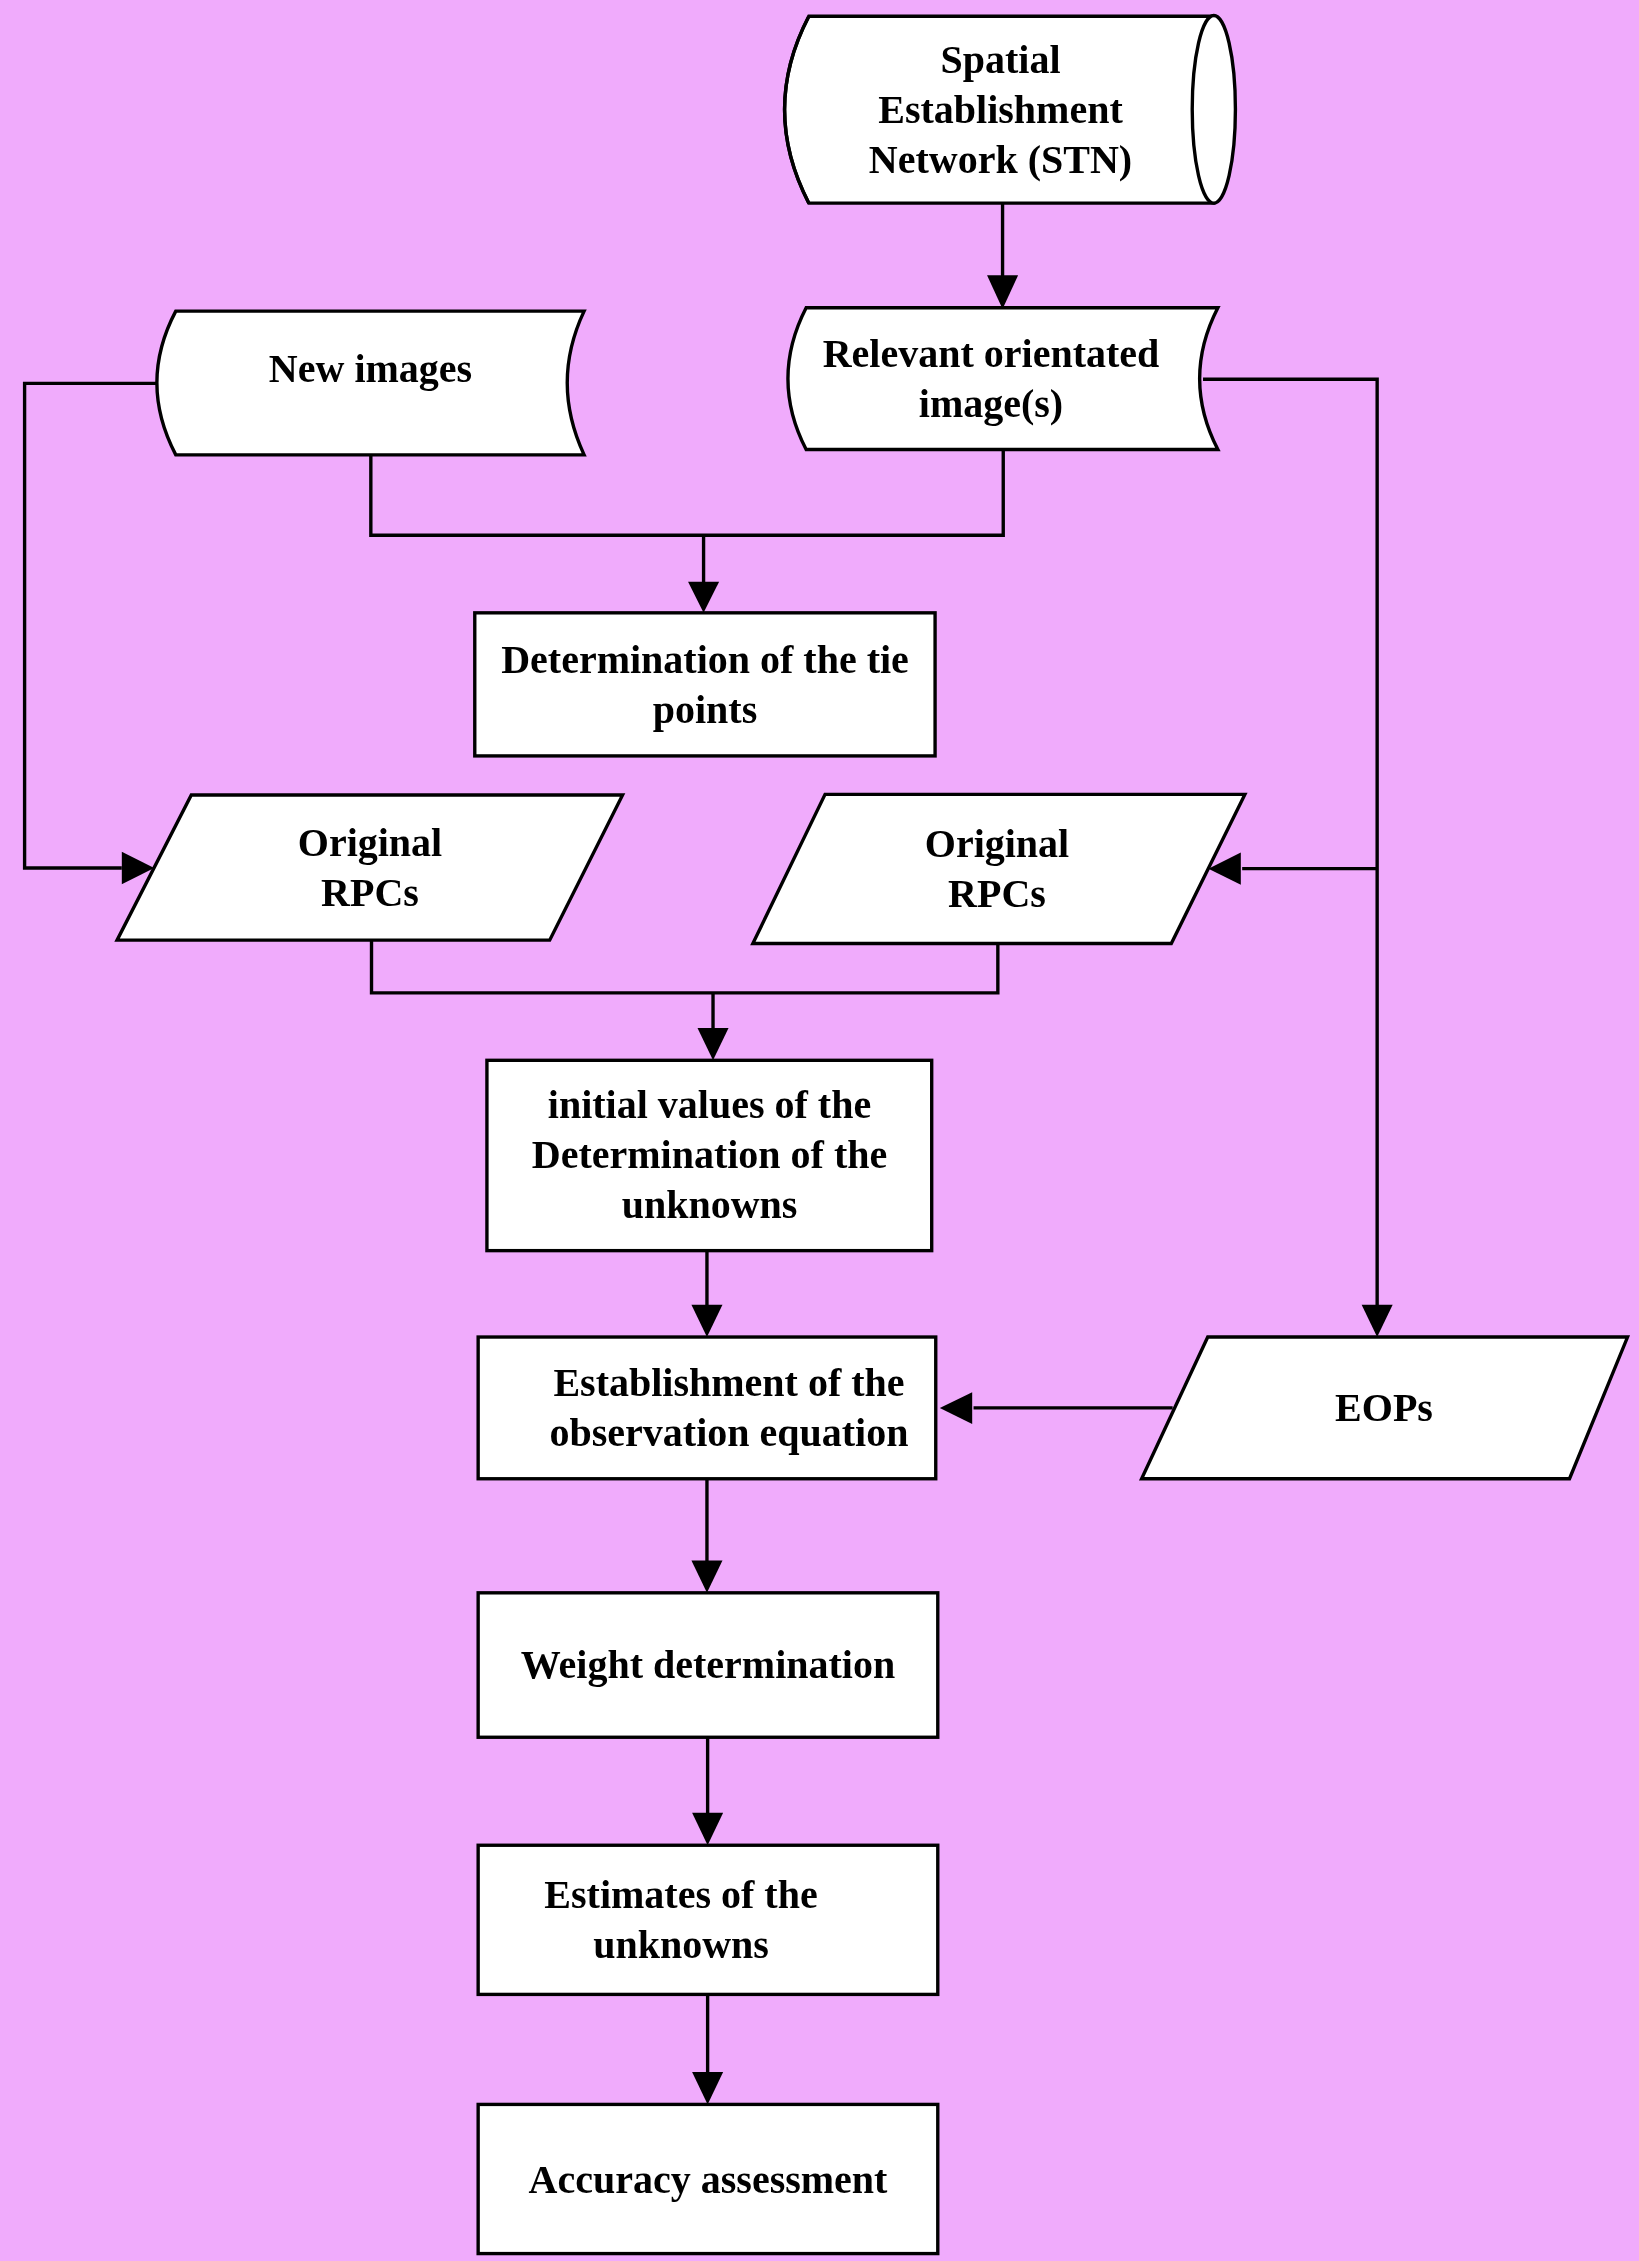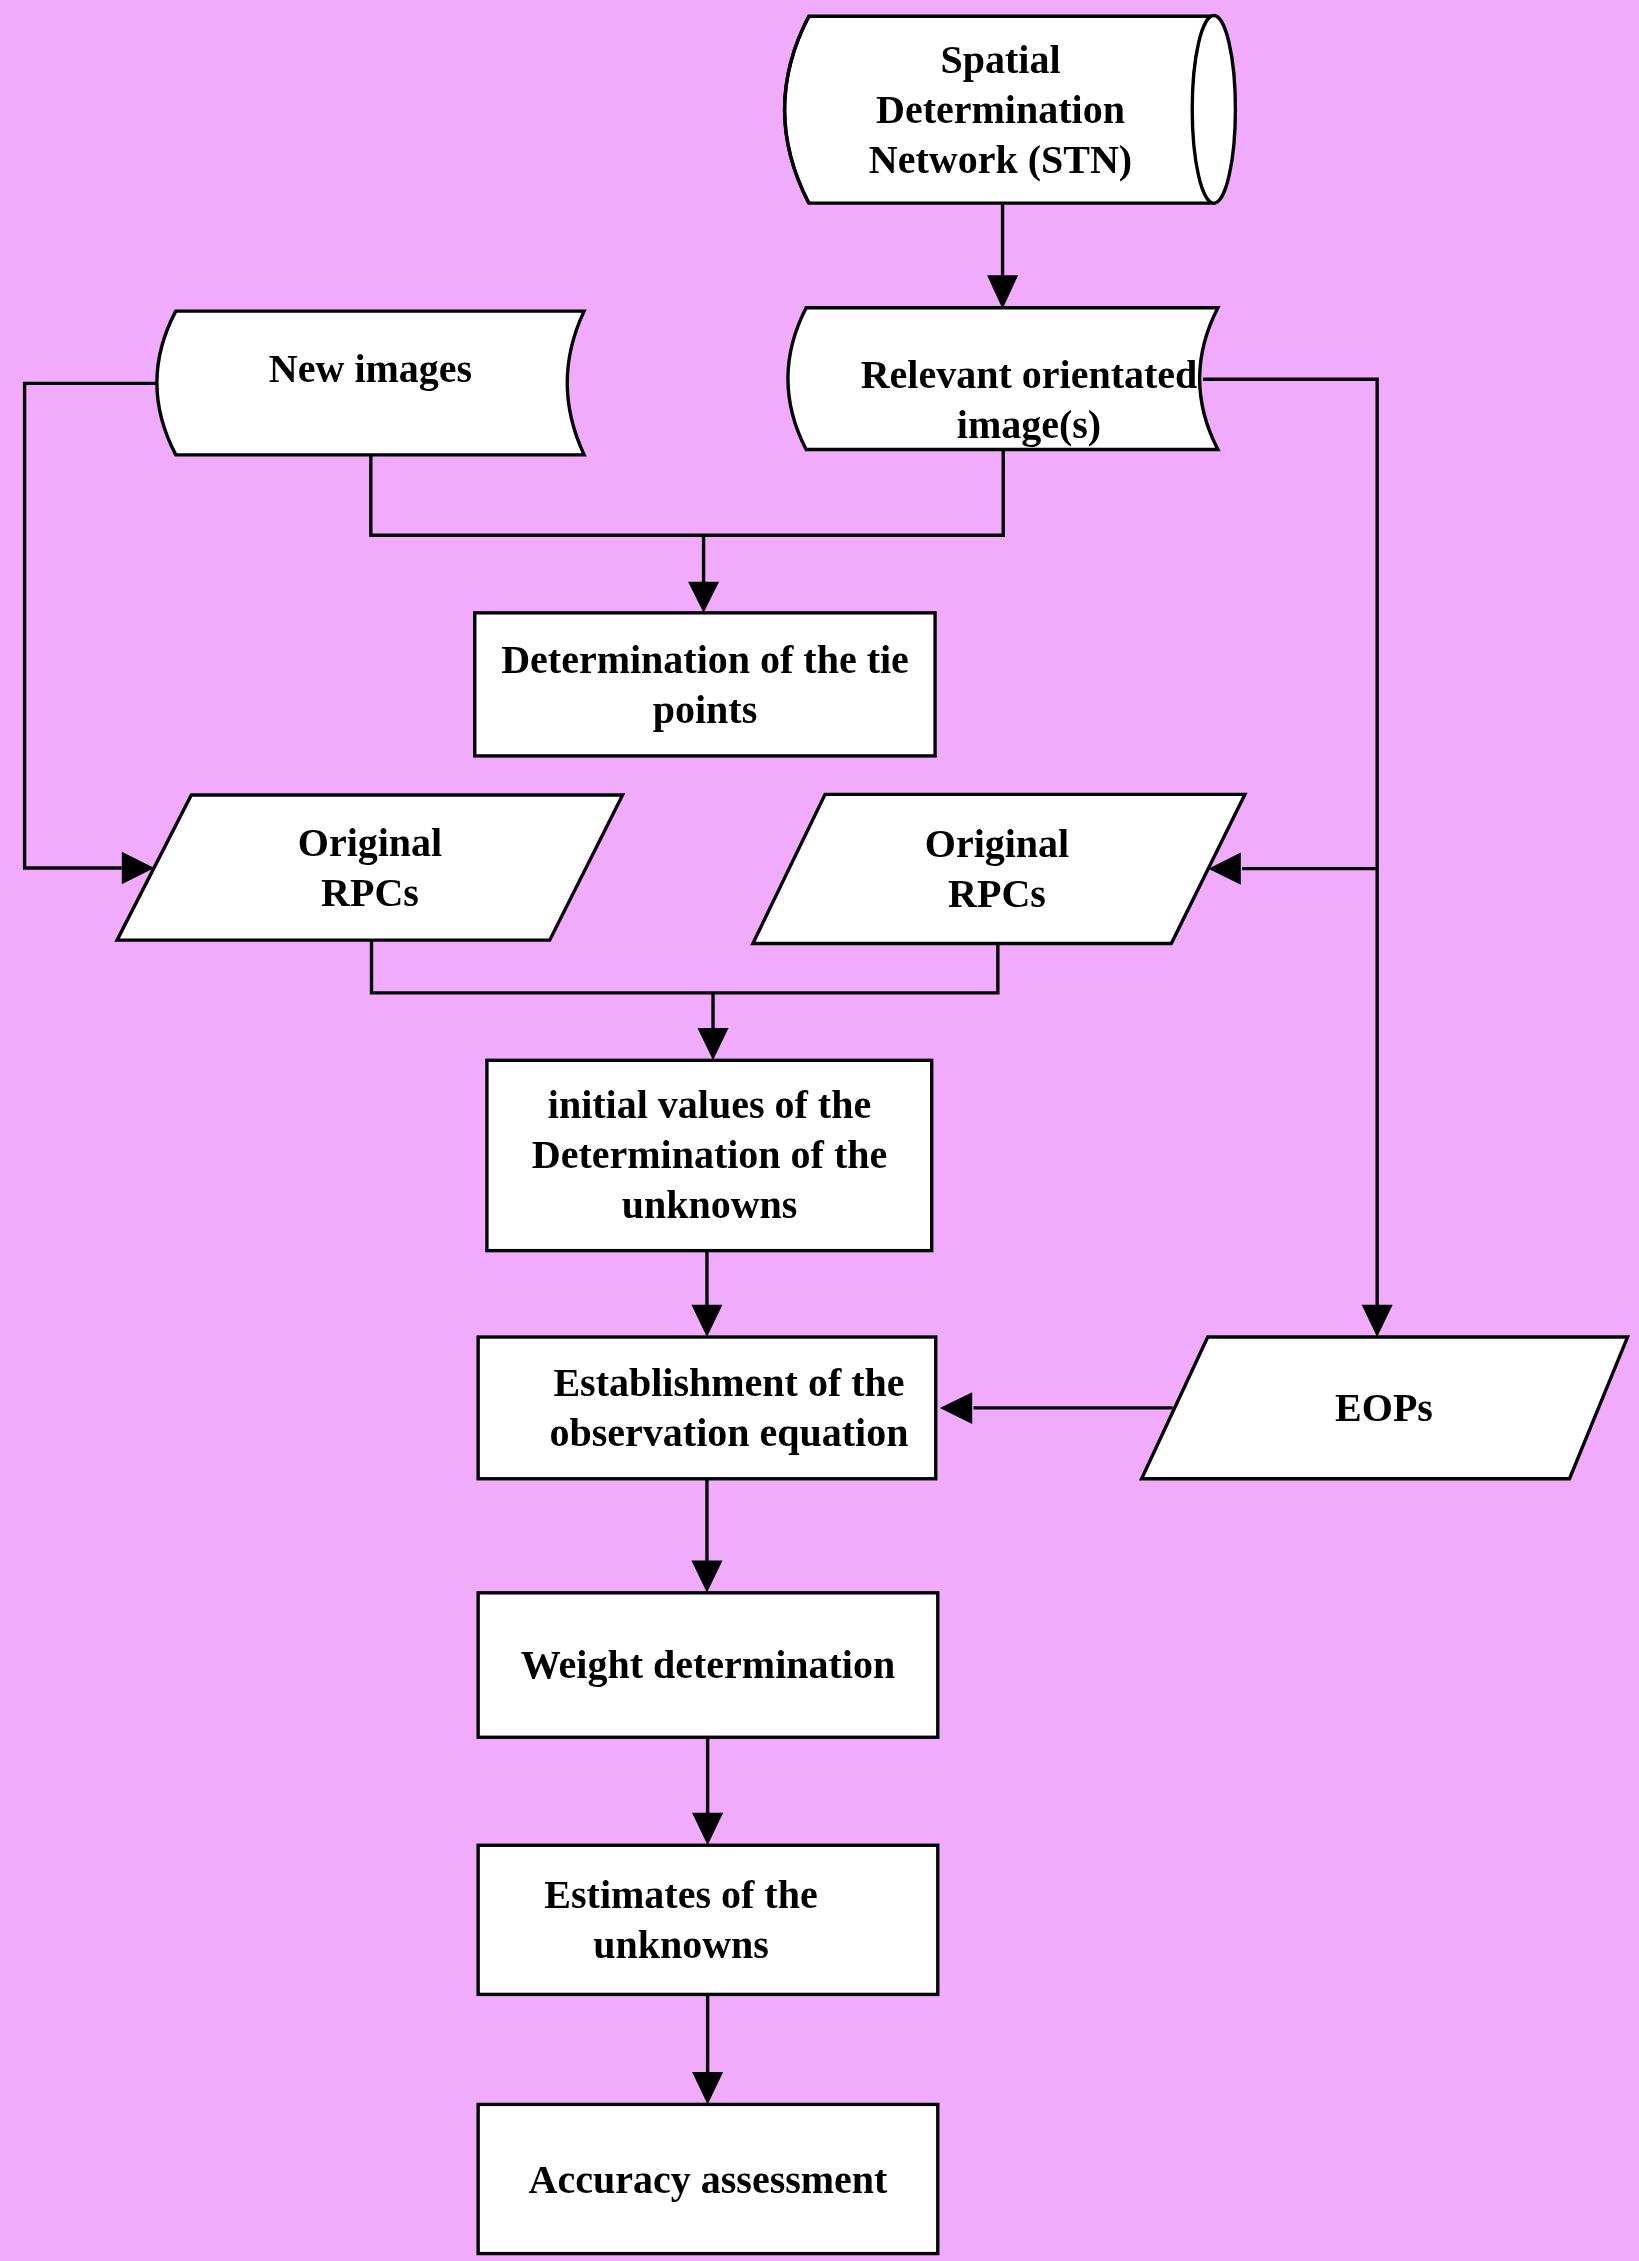--- a/index.html
+++ b/index.html
@@ -33,21 +33,21 @@
     line-height: 50px;
     color: #000000;
     pointer-events: none;
   }
   .node-label div {
     white-space: nowrap;
   }
   
   #lbl-stn          { left: 809px; top: 16px;   width: 383px; height: 187px; }
   #lbl-new-images   { left: 175px;  top: 311px;  width: 391px; height: 115px; align-items: center; }
-  #lbl-relevant     { left: 832px; top: 308px;  width: 394px; height: 142px; justify-content: flex-end; }
+  #lbl-relevant     { left: 794px; top: 308px;  width: 394px; height: 142px; }
   #lbl-tie-points   { left: 475px;  top: 613px;  width: 460px; height: 143px; }
   #lbl-rpc-left     { left: 154px;  top: 795px; width: 432px; height: 145px; }
   #lbl-rpc-right    { left: 788px; top: 794px; width: 418px; height: 149px; }
   #lbl-initial      { left: 487px;  top: 1060px; width: 445px; height: 190px; }
   #lbl-establish    { left: 478px;  top: 1337px; width: 502px; height: 142px; }
   #lbl-eops         { left: 1141px; top: 1337px; width: 486px; height: 142px; }
   #lbl-weight       { left: 478px;  top: 1593px; width: 460px; height: 144px; }
   #lbl-estimates    { left: 451px;  top: 1845px; width: 460px; height: 149px; }
   #lbl-accuracy     { left: 478px;  top: 2105px; width: 460px; height: 149px; }
 
@@ -134,21 +134,21 @@
 
     <rect class="shape" x="708" y="2360" width="681" height="214"></rect>
 
     <rect class="shape" x="708" y="2734" width="681" height="221"></rect>
 
     <rect class="shape" x="708" y="3118" width="681" height="221"></rect>
   </svg>
 
   <div class="node-label" id="lbl-stn">
     <div>Spatial</div>
-    <div>Determination</div>
+    <div>Establishment</div>
     <div>Network (STN)</div>
   </div>
 
   <div class="node-label" id="lbl-new-images">
     <div>New images</div>
   </div>
 
   <div class="node-label" id="lbl-relevant">
     <div>Relevant orientated</div>
     <div>image(s)</div>

